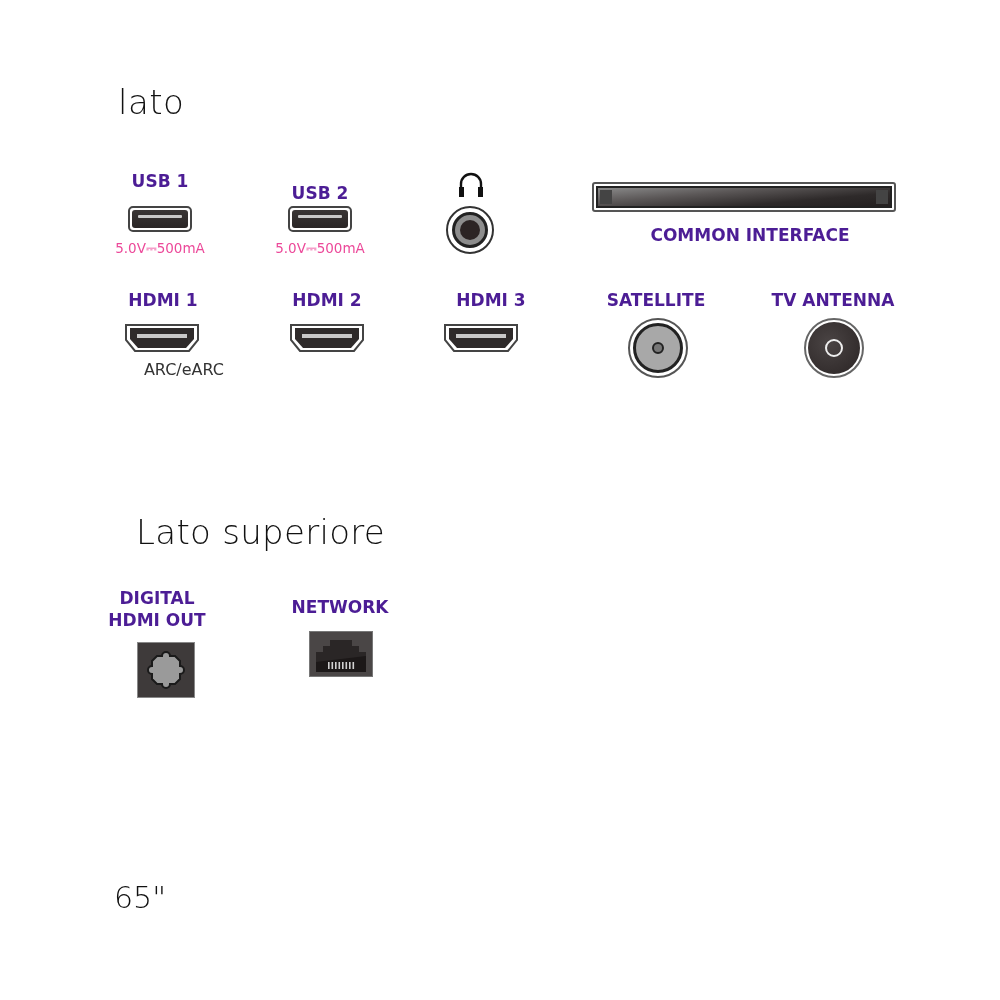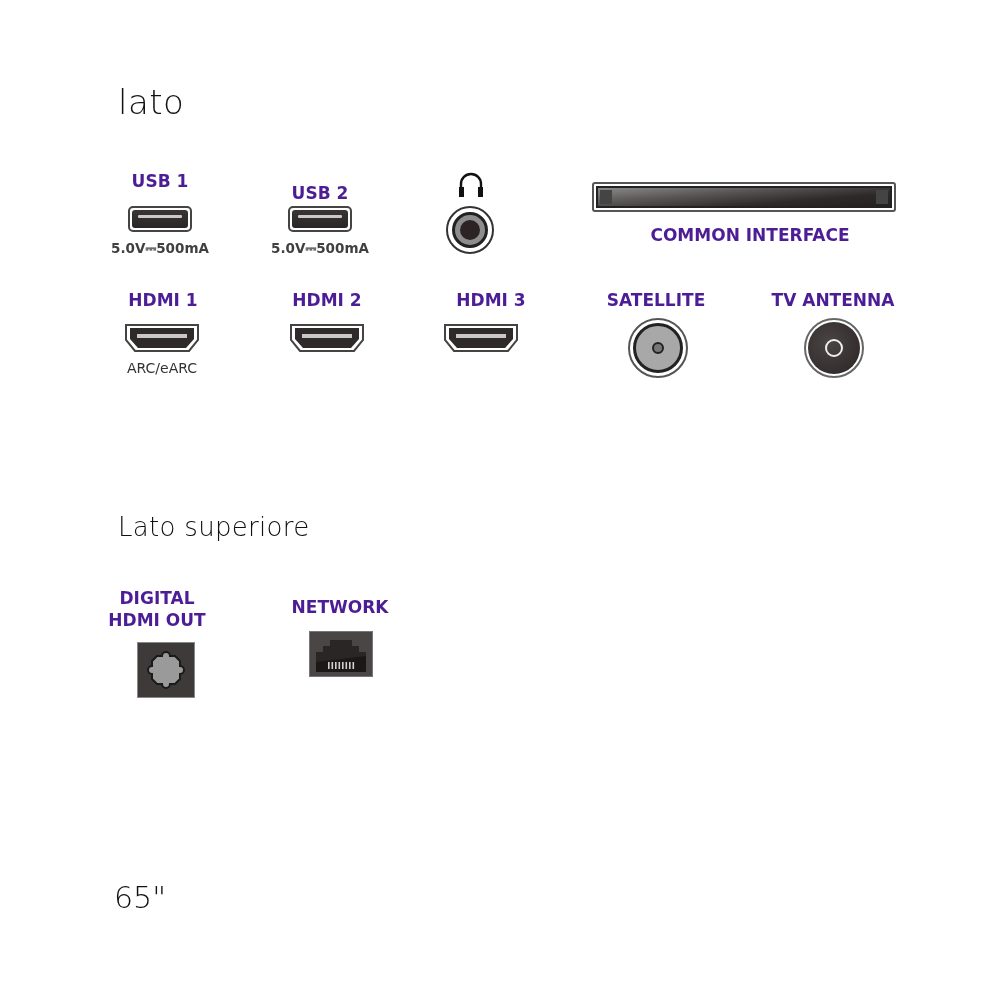--- a/index.html
+++ b/index.html
@@ -1,25 +1,25 @@
 <!DOCTYPE html>
 <html><head>
   <meta charset="utf-8">
   <style>
     html, body { margin: 0; padding: 0; background: #ffffff; }
     body { width: 1000px; height: 1000px; position: relative; overflow: hidden;
            font-family: "DejaVu Sans", "Liberation Sans", sans-serif; color: #111; }
     .abs { position: absolute; }
     .section-title { font-weight: 300; color: #111; font-family: "DejaVu Sans", sans-serif; text-align: center; }
     .title-lato { left: 118px; top: 82px; font-size: 34px; letter-spacing: 0.5px; }
-    .title-sup { left: 118px; top: 512px; font-size: 26px; letter-spacing: 0.3px; }
+    .title-sup { left: 136px; top: 512px; font-size: 34px; letter-spacing: 0.3px; }
     .title-size { left: 114px; top: 880px; font-size: 30px; }
     .label { font-weight: bold; font-size: 17px; text-align: center; white-space: nowrap; color:#4c1d95; }
-    .sublabel { font-weight: bold; font-size: 13.5px; text-align: center; white-space: nowrap; color:#404040; }
-    .plain { font-size: 14px; text-align: center; white-space: nowrap; color:#333; }
+    .sublabel { font-weight: normal; font-size: 13.5px; text-align: center; white-space: nowrap; color:#ec4899; }
+    .plain { font-size: 16px; text-align: right; white-space: nowrap; color:#333; }
 
     
     .usb { width: 64px; height: 26px; border: 2px solid #444; border-radius: 5px; background: #fff; padding: 2px; box-sizing: border-box; }
     .usb .inner { width: 100%; height: 100%; background: linear-gradient(#3a3636, #2a2626); border-radius: 3px; position: relative; }
     .usb .inner::after { content: ""; position: absolute; left: 6px; right: 6px; top: 5px; height: 3px; background: #c9c9c9; border-radius: 1px; }
 
     
     .hdmi { width: 78px; height: 32px; }
     
     .jack { width: 48px; height: 48px; border-radius: 50%; border: 2px solid #333; box-sizing: border-box; background:#fff; display:flex; align-items:center; justify-content:center; }

